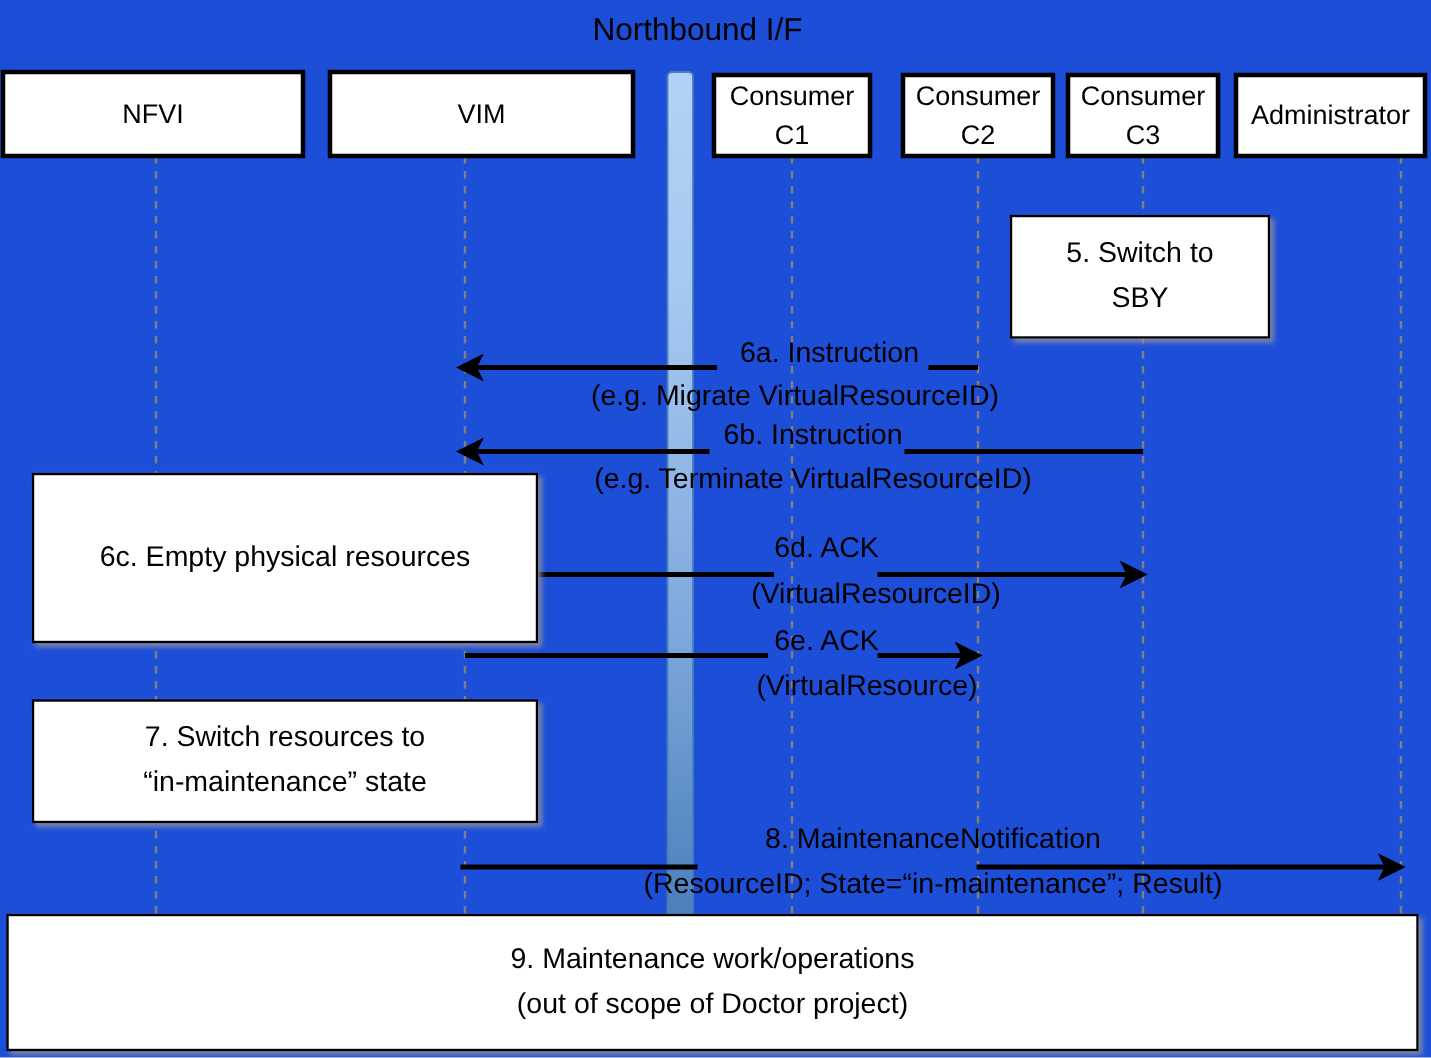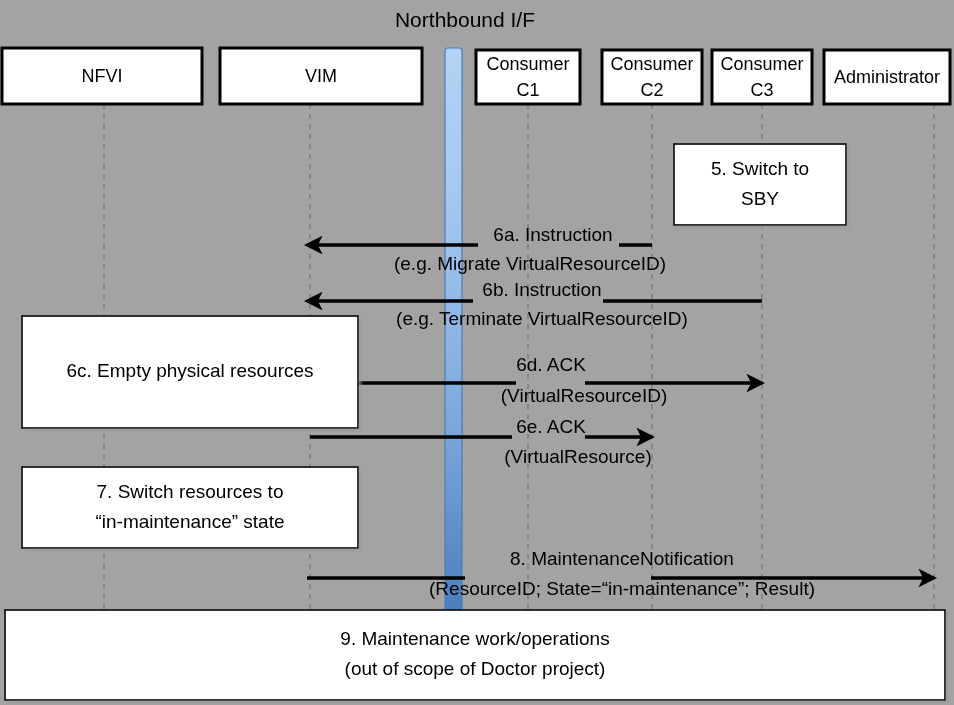--- a/index.html
+++ b/index.html
@@ -4,21 +4,21 @@
 <style>
   html, body {
     margin: 0;
     padding: 0;
     background: #ffffff;
   }
   #diagram-root {
     position: relative;
     width: 954px;
     height: 705px;
-    background: #a3a3a3;
+    background: #1d4ed8;
     font-family: "Liberation Sans", sans-serif;
     overflow: hidden;
   }
   svg#seq-svg {
     position: absolute;
     left: 0;
     top: 0;
     width: 954px;
     height: 705px;
     display: block;

